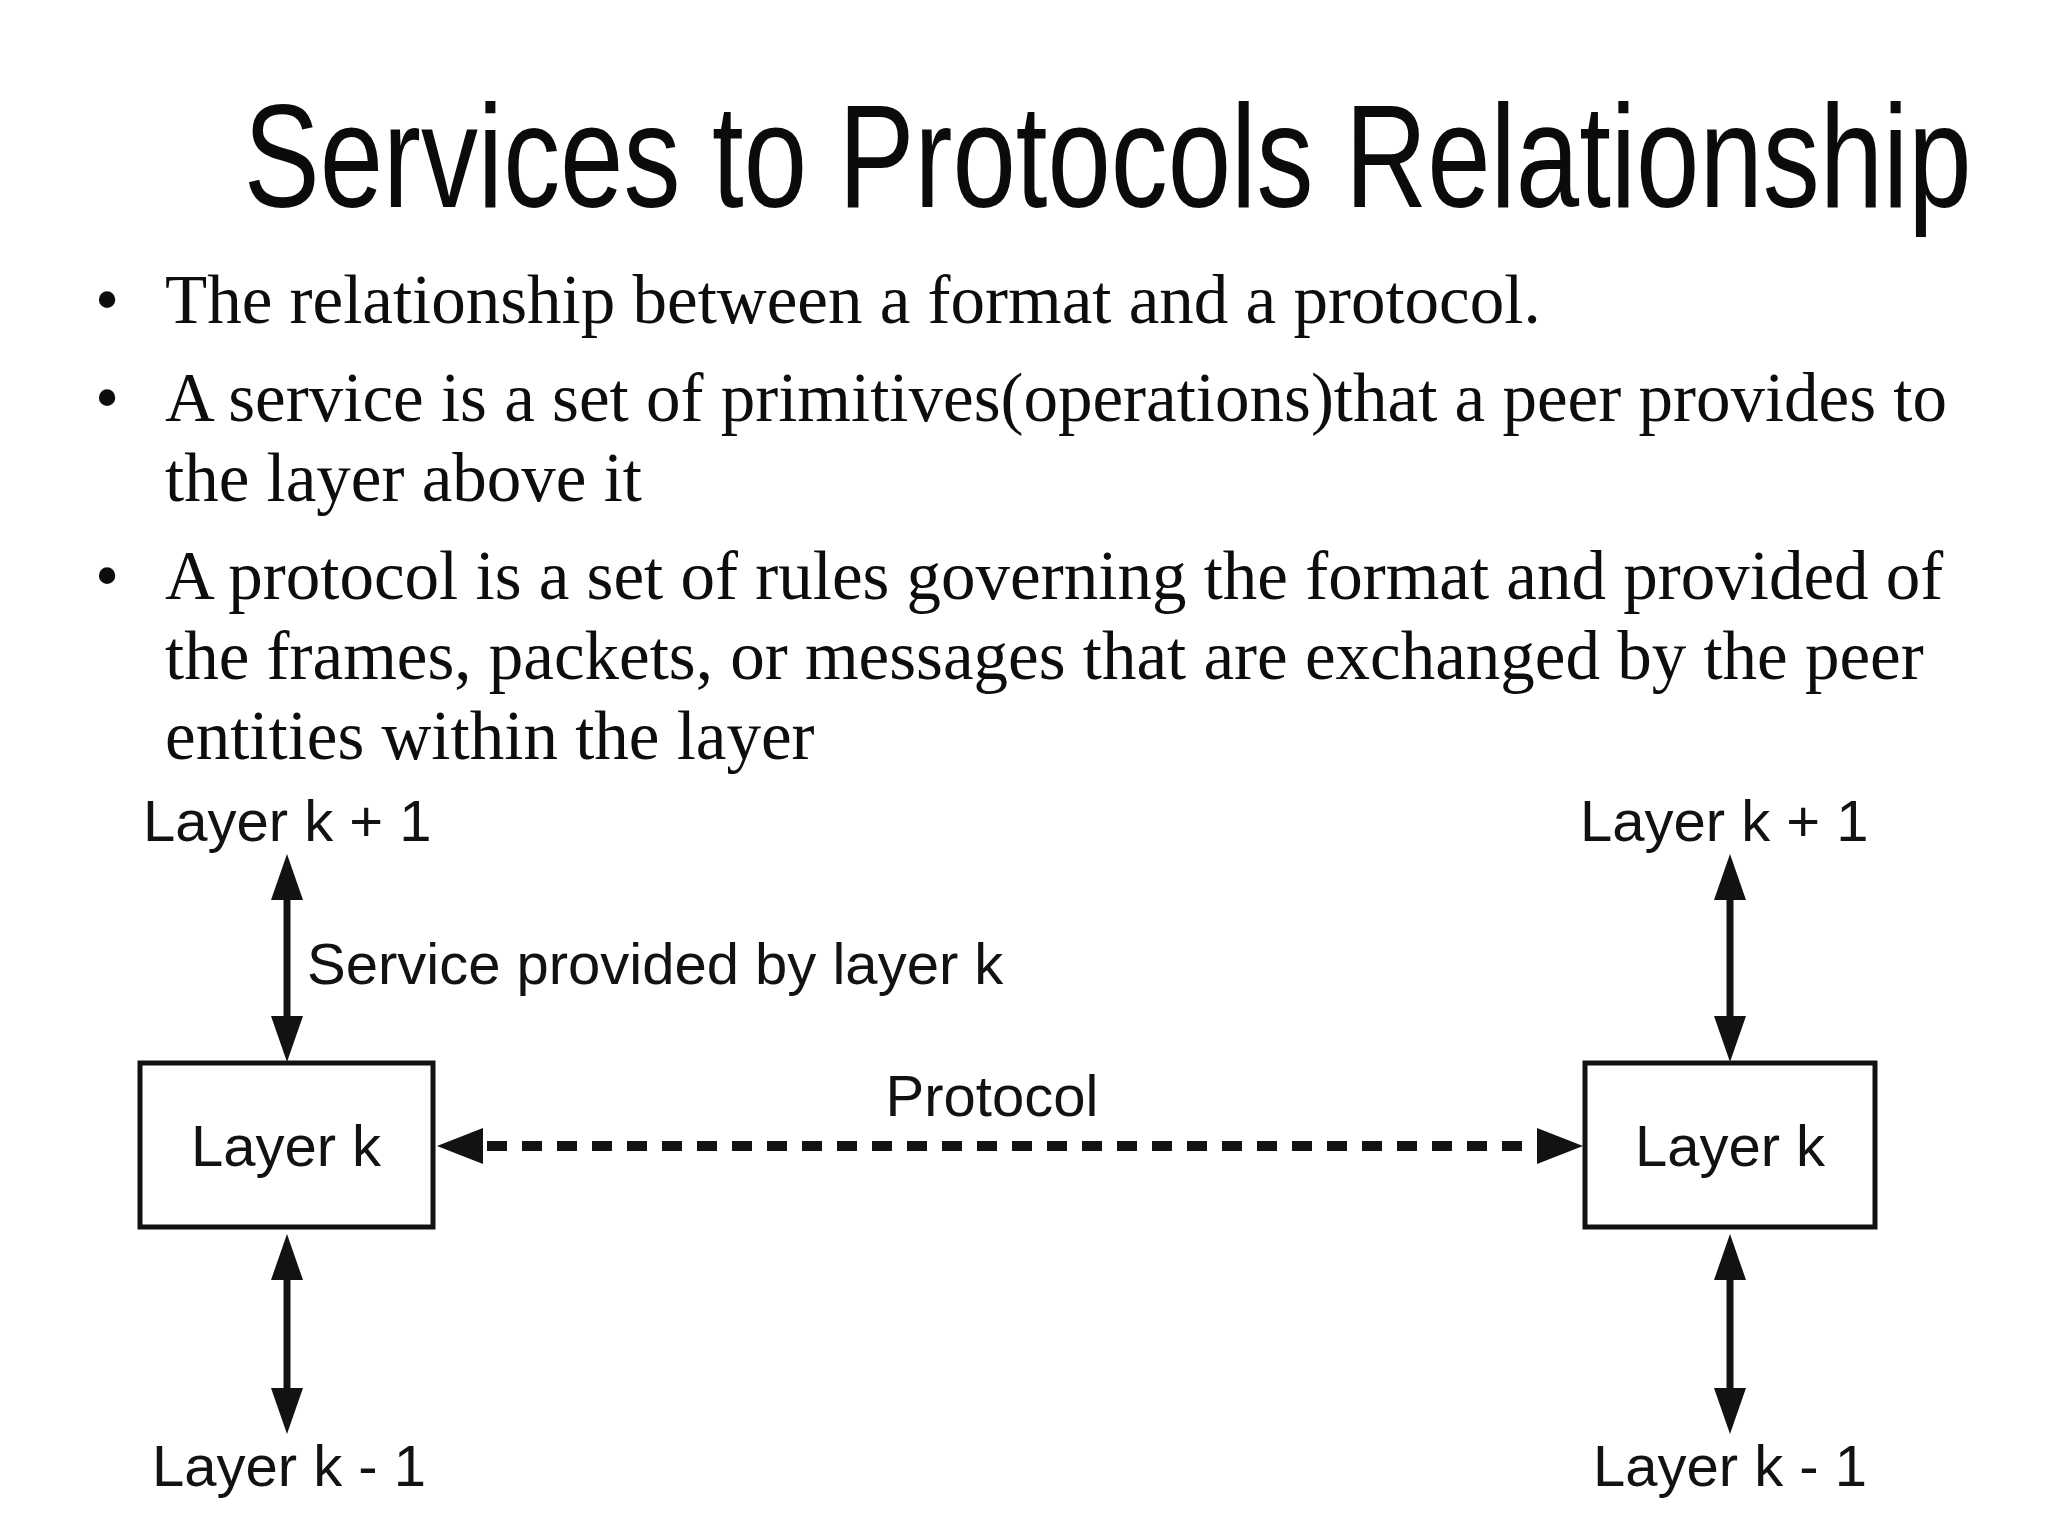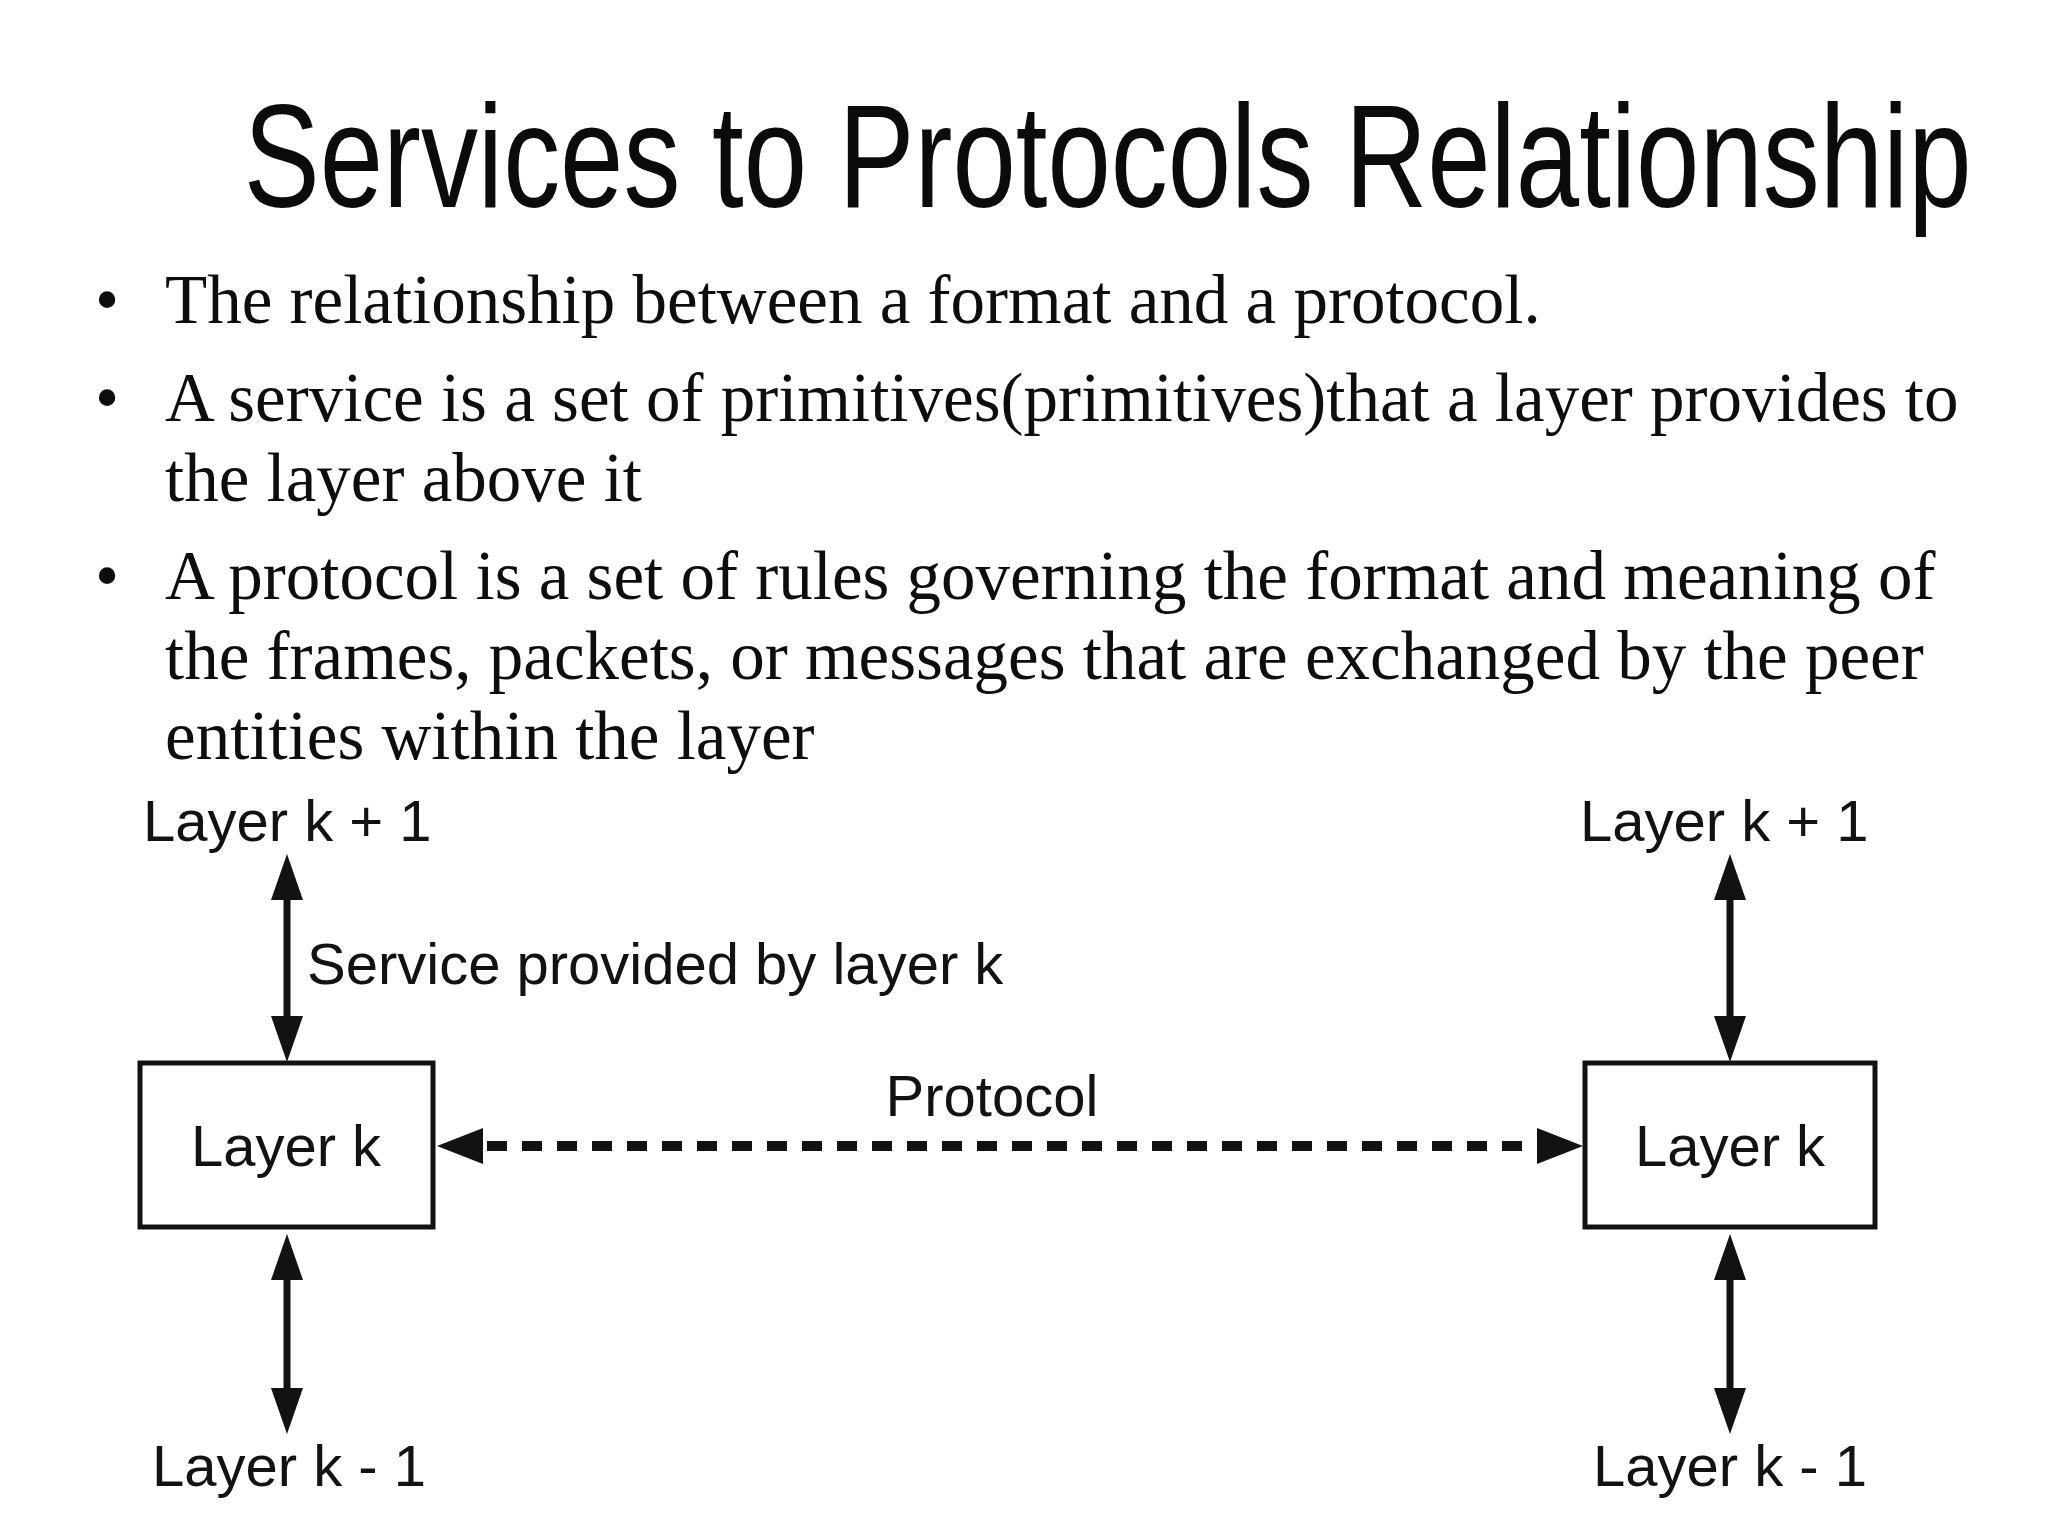--- a/index.html
+++ b/index.html
@@ -74,25 +74,25 @@
 
   <h1 class="title"><span class="squeeze">Services to Protocols Relationship</span></h1>
 
   <ul class="bullets">
     <li>
       <span class="bullet-marker">•</span>
       <span>The relationship between a format and a protocol.</span>
     </li>
     <li>
       <span class="bullet-marker">•</span>
-      <span>A service is a set of primitives(primitives)that a layer provides to the layer above it</span>
+      <span>A service is a set of primitives(operations)that a peer provides to the layer above it</span>
     </li>
     <li>
       <span class="bullet-marker">•</span>
-      <span>A protocol is a set of rules governing the format and meaning of the frames, packets, or messages that are exchanged by the peer entities within the layer</span>
+      <span>A protocol is a set of rules governing the format and provided of the frames, packets, or messages that are exchanged by the peer entities within the layer</span>
     </li>
   </ul>
 
   <svg class="diagram" viewBox="0 0 2048 1536">
 
     <text x="143" y="841">Layer k + 1</text>
 
     <g>
       <line class="shape" x1="287" y1="896" x2="287" y2="1022" stroke-width="7"></line>
       <polygon class="head" points="287,854 271,900 303,900"></polygon>

